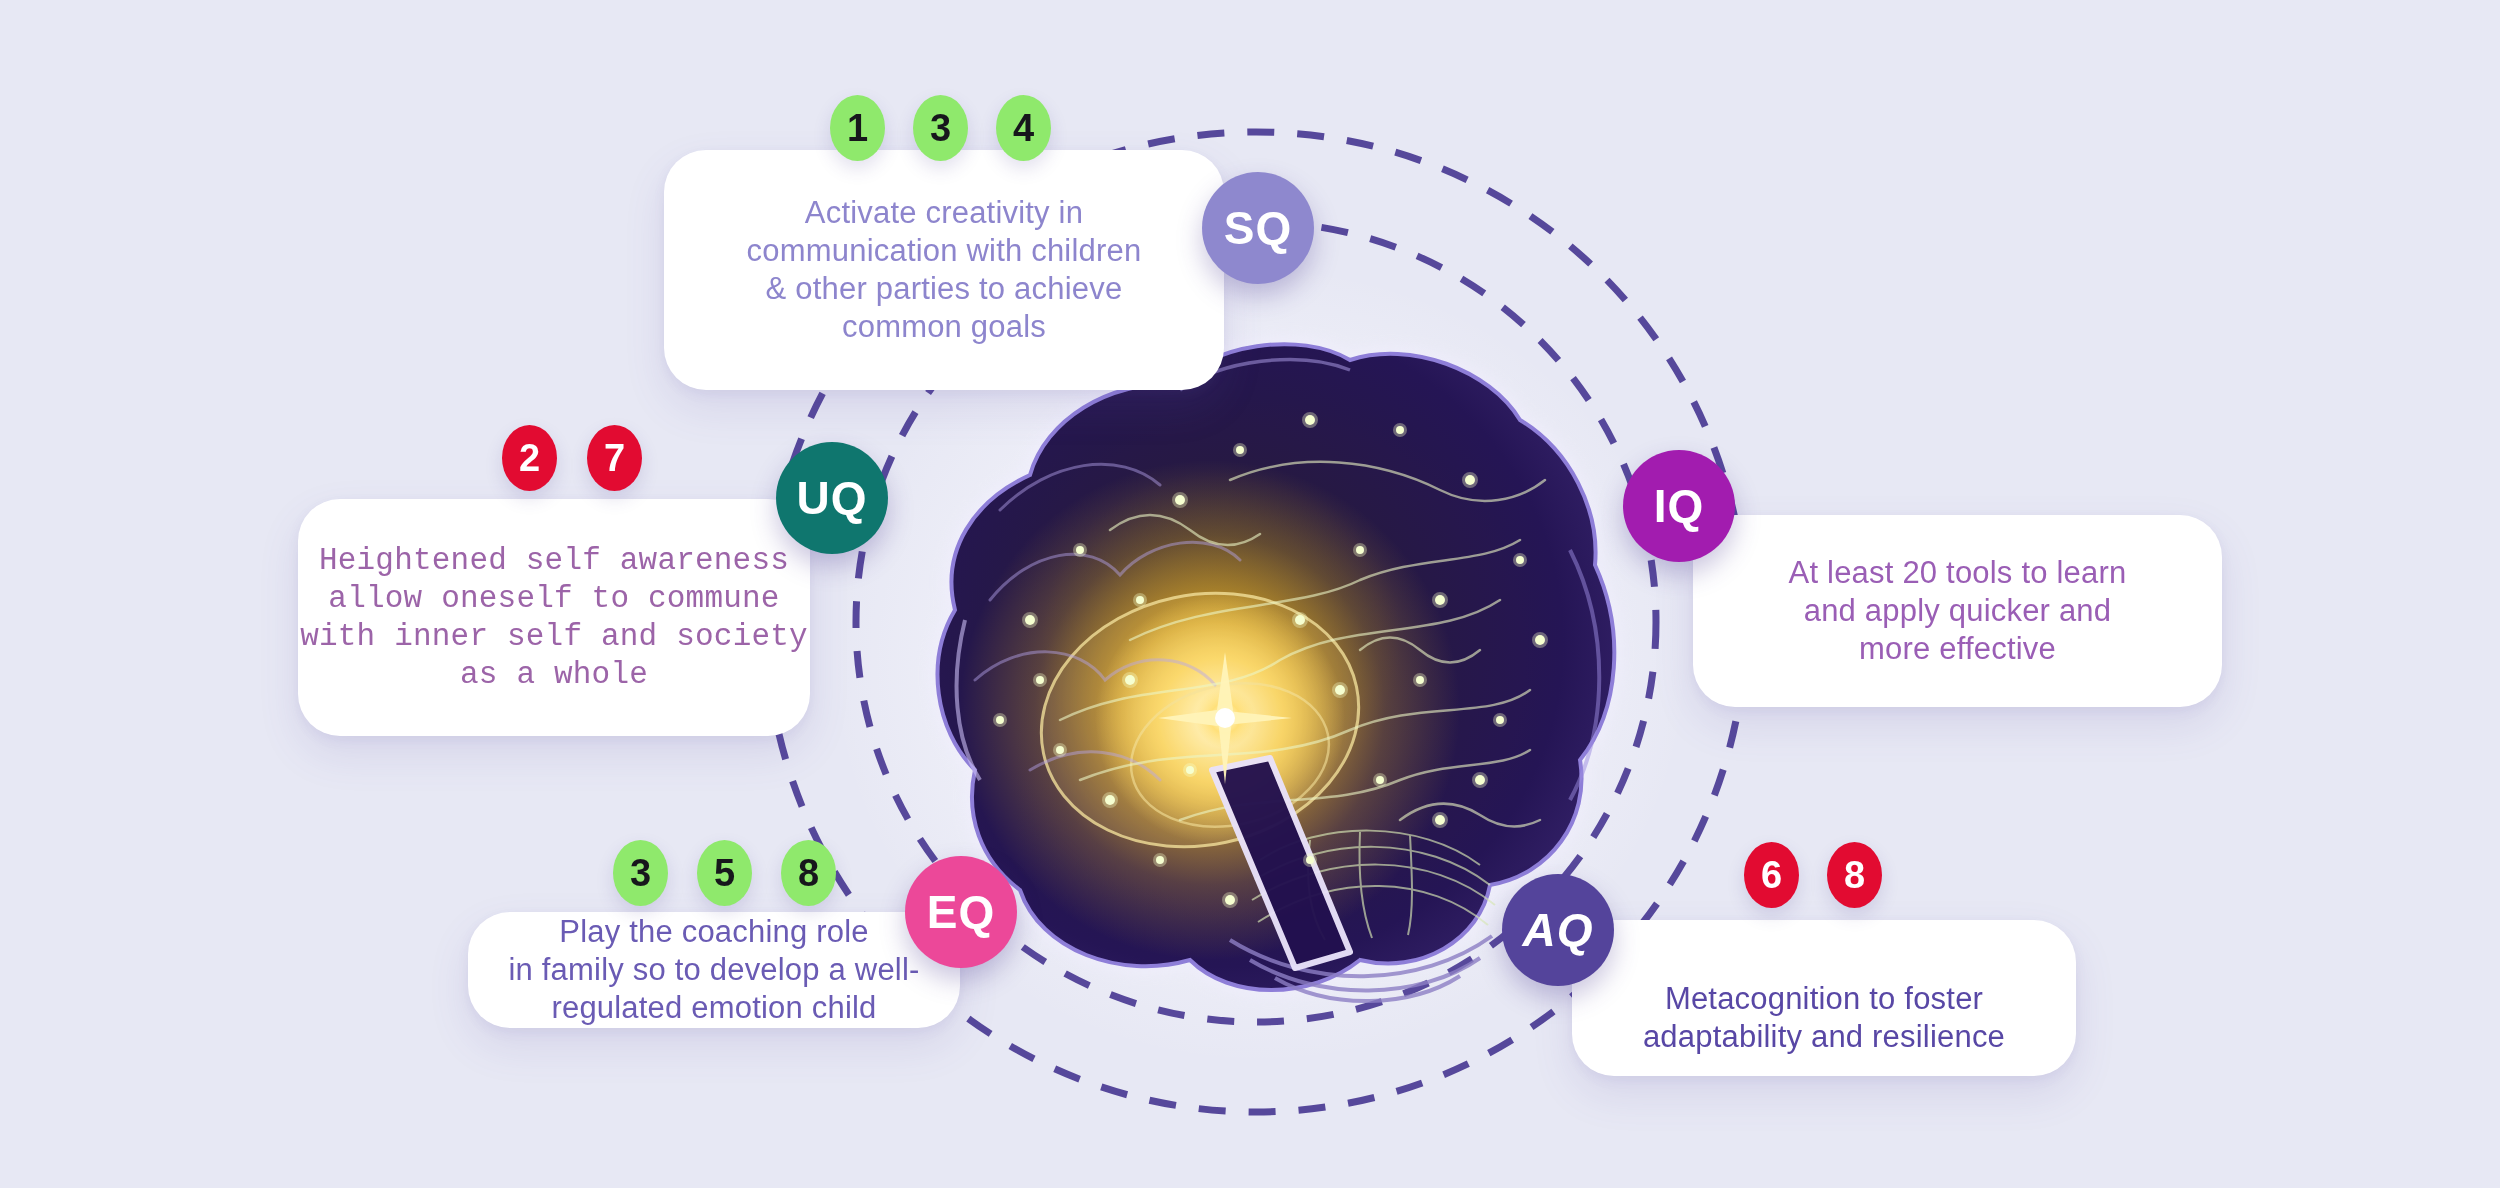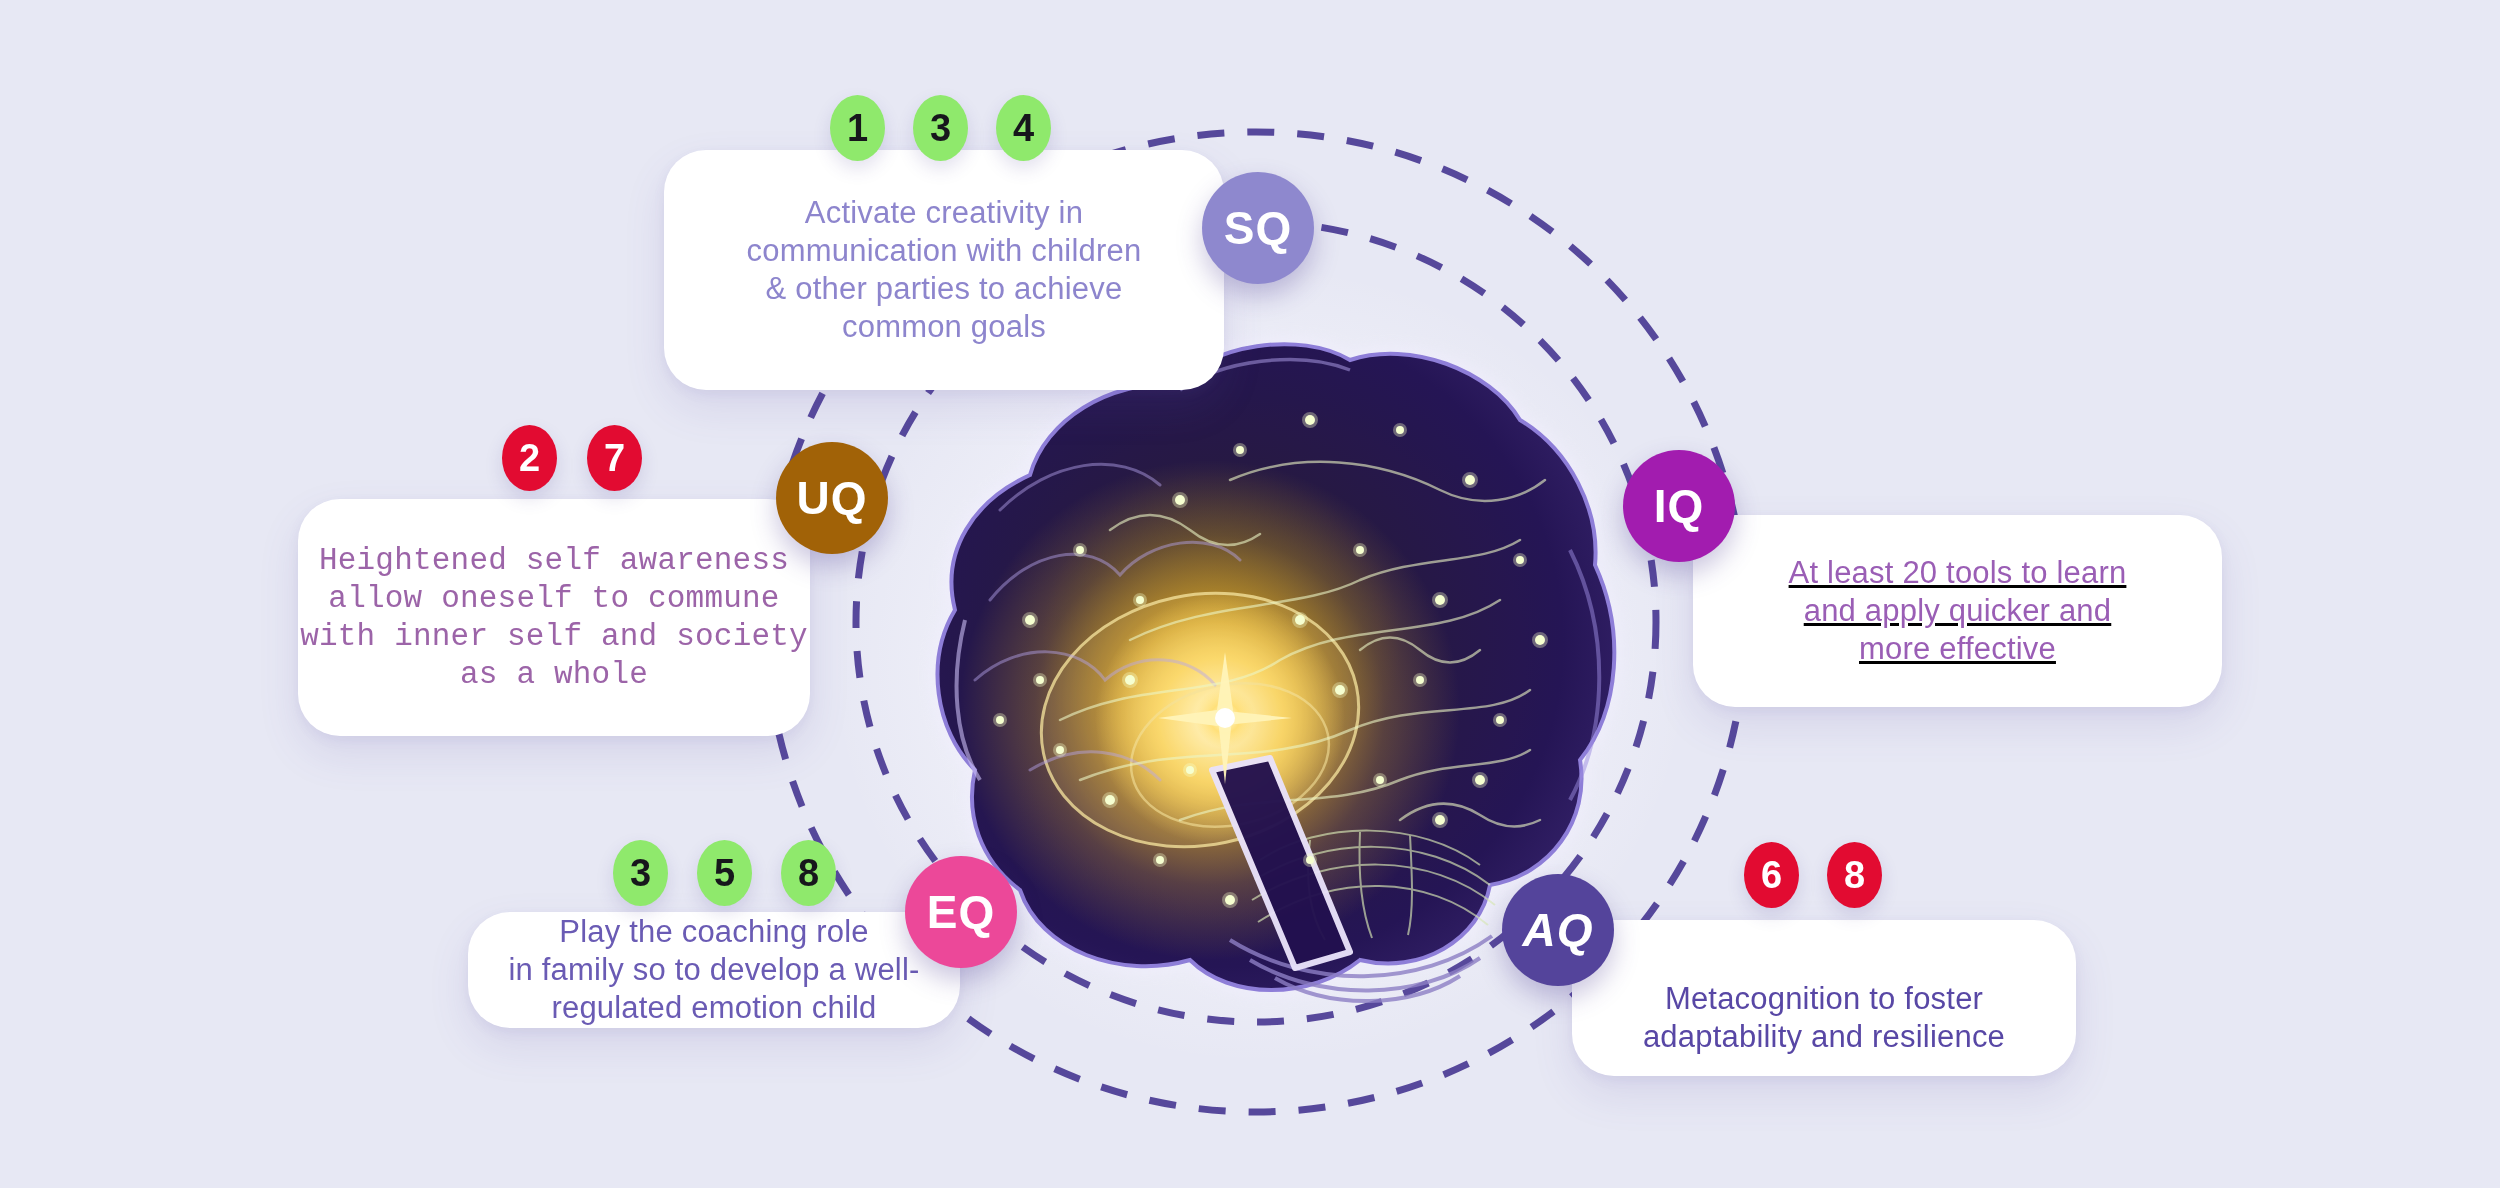--- a/index.html
+++ b/index.html
@@ -23,21 +23,21 @@
     display:flex;align-items:center;justify-content:center;
     z-index:3;
   }
   .card-text{
     white-space:pre-line;text-align:center;
     font-size:31px;line-height:38px;font-weight:500;
     letter-spacing:.2px;
   }
   #sq-card{left:664px;top:150px;width:560px;height:240px;}
   #uq-card{left:298px;top:499px;width:512px;height:237px;}
-  #iq-card{left:1693px;top:515px;width:529px;height:192px;text-decoration:underline;}
+  #iq-card{left:1693px;top:515px;width:529px;height:192px;}
   #eq-card{left:468px;top:912px;width:492px;height:116px;}
   #aq-card{left:1572px;top:920px;width:504px;height:156px;}
   
   .qnode{
     width:112px;height:112px;border-radius:50%;
     display:flex;align-items:center;justify-content:center;
     color:#ffffff;font-weight:bold;font-size:46px;letter-spacing:1px;
     box-shadow:0 12px 26px rgba(70,52,140,.28);
     z-index:4;
   }
@@ -201,21 +201,21 @@
   </div>
 
   <div class="abs badge" id="uq-b0" style="background-color: rgb(226, 11, 49); color: rgb(255, 255, 255);">2</div>
   <div class="abs badge" id="uq-b1" style="background-color: rgb(226, 11, 49); color: rgb(255, 255, 255);">7</div>
   <div class="abs card" id="uq-card">
     <div class="card-text" style="color: rgb(156, 100, 168); font-family: Liberation Mono, monospace;">Heightened self awareness
 allow oneself to commune
 with inner self and society
 as a whole</div>
   </div>
-  <div class="abs qnode" id="uq-node" style="background-color: #a16207;">UQ</div>
+  <div class="abs qnode" id="uq-node" style="background-color: #0f766e;">UQ</div>
 
   <div class="abs card" id="iq-card">
     <div class="card-text" style="color: rgb(154, 94, 181);">At least 20 tools to learn
 and apply quicker and
 more effective</div>
   </div>
   <div class="abs qnode" id="iq-node" style="background-color: #a21caf;">IQ</div>
 
   <div class="abs badge" id="eq-b0" style="background-color: rgb(143, 233, 108); color: rgb(23, 23, 28);">3</div>
   <div class="abs badge" id="eq-b1" style="background-color: rgb(143, 233, 108); color: rgb(23, 23, 28);">5</div>

